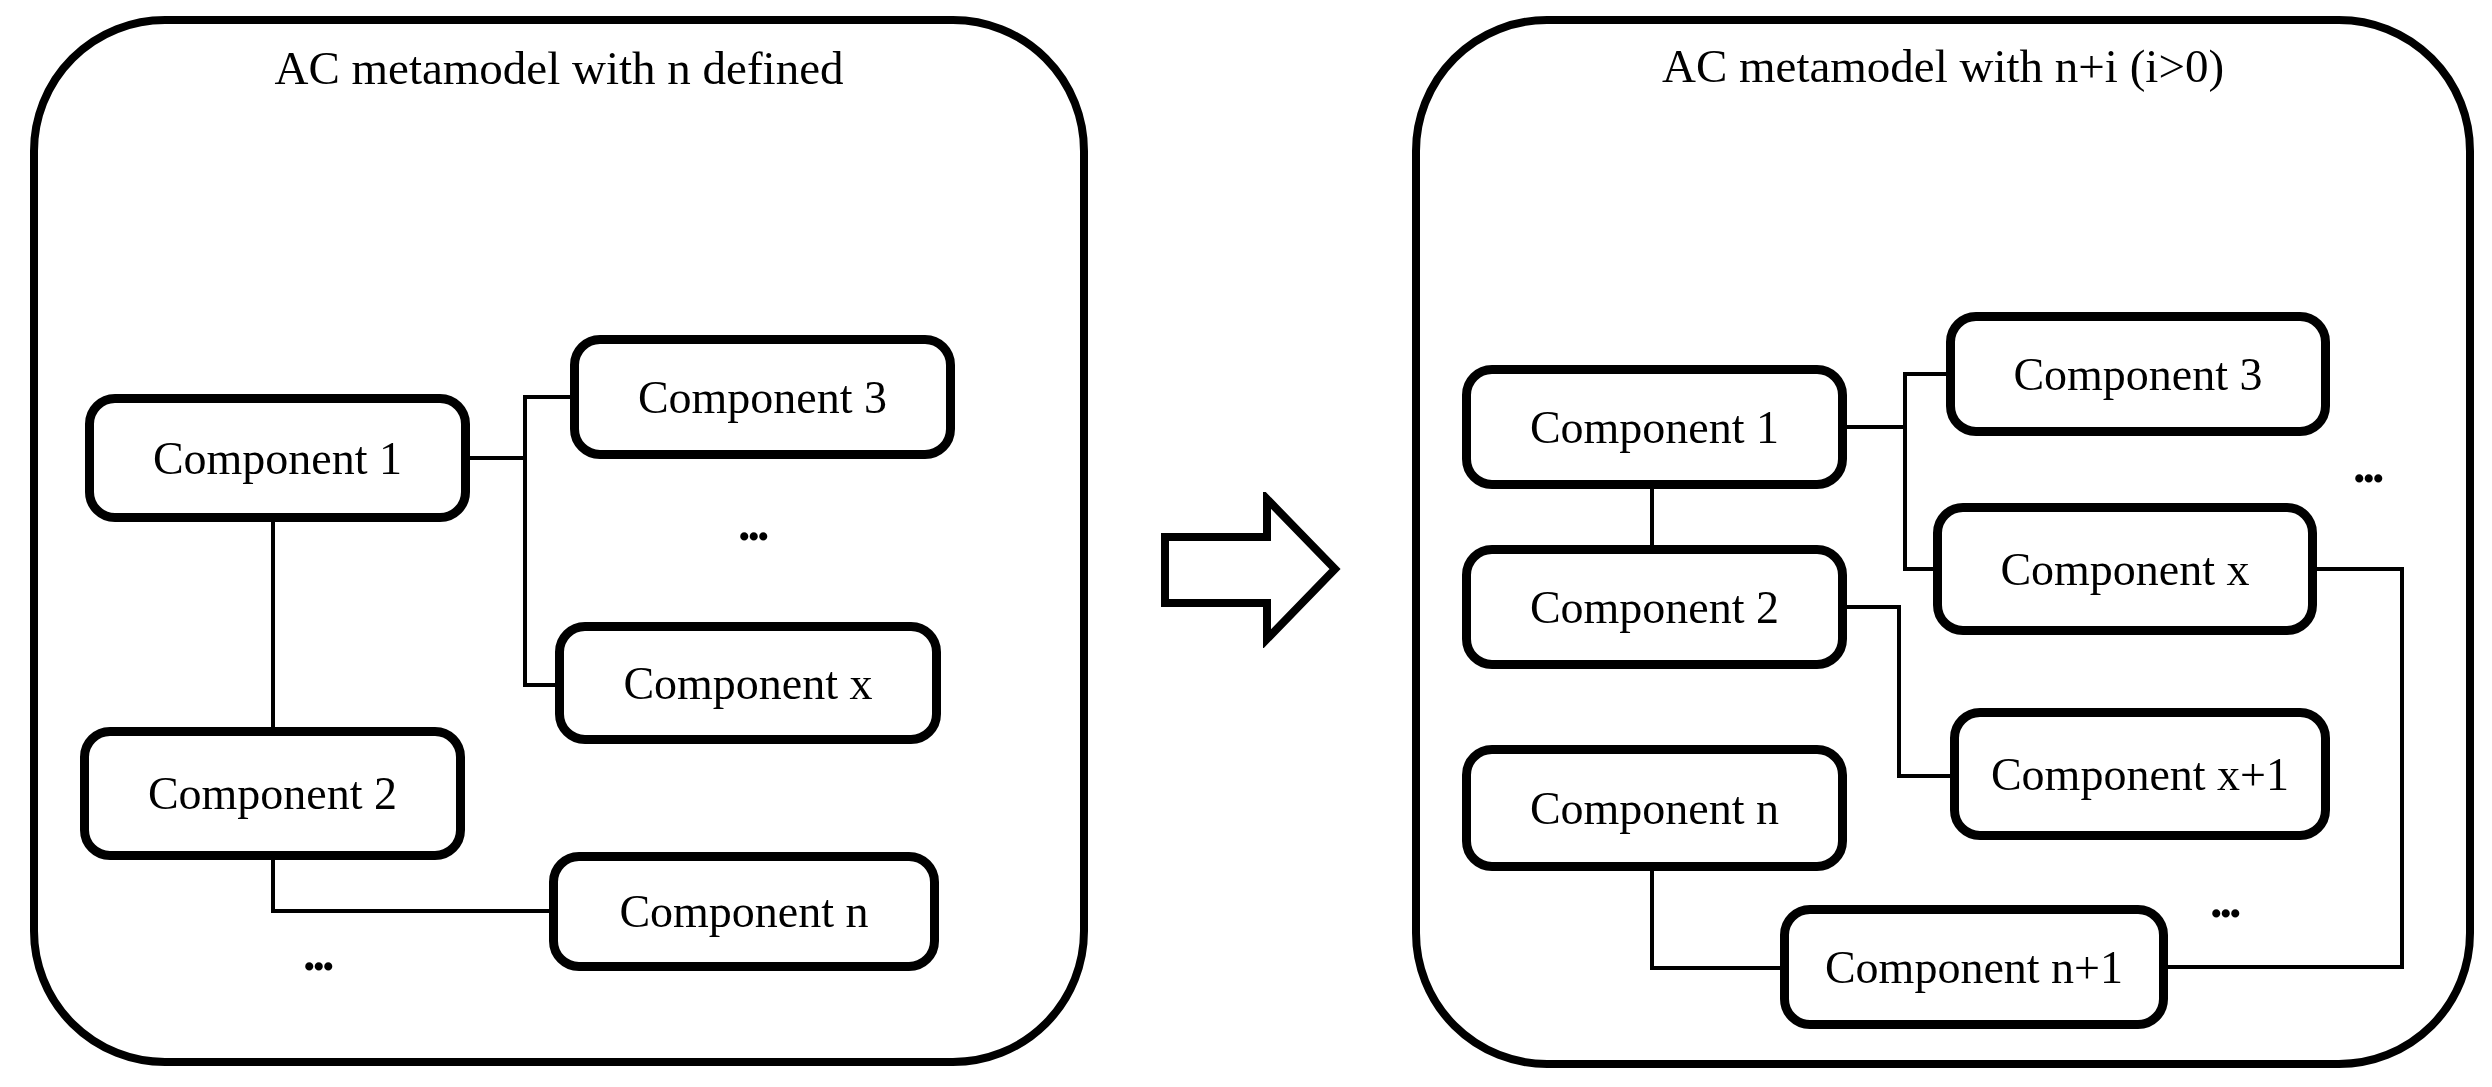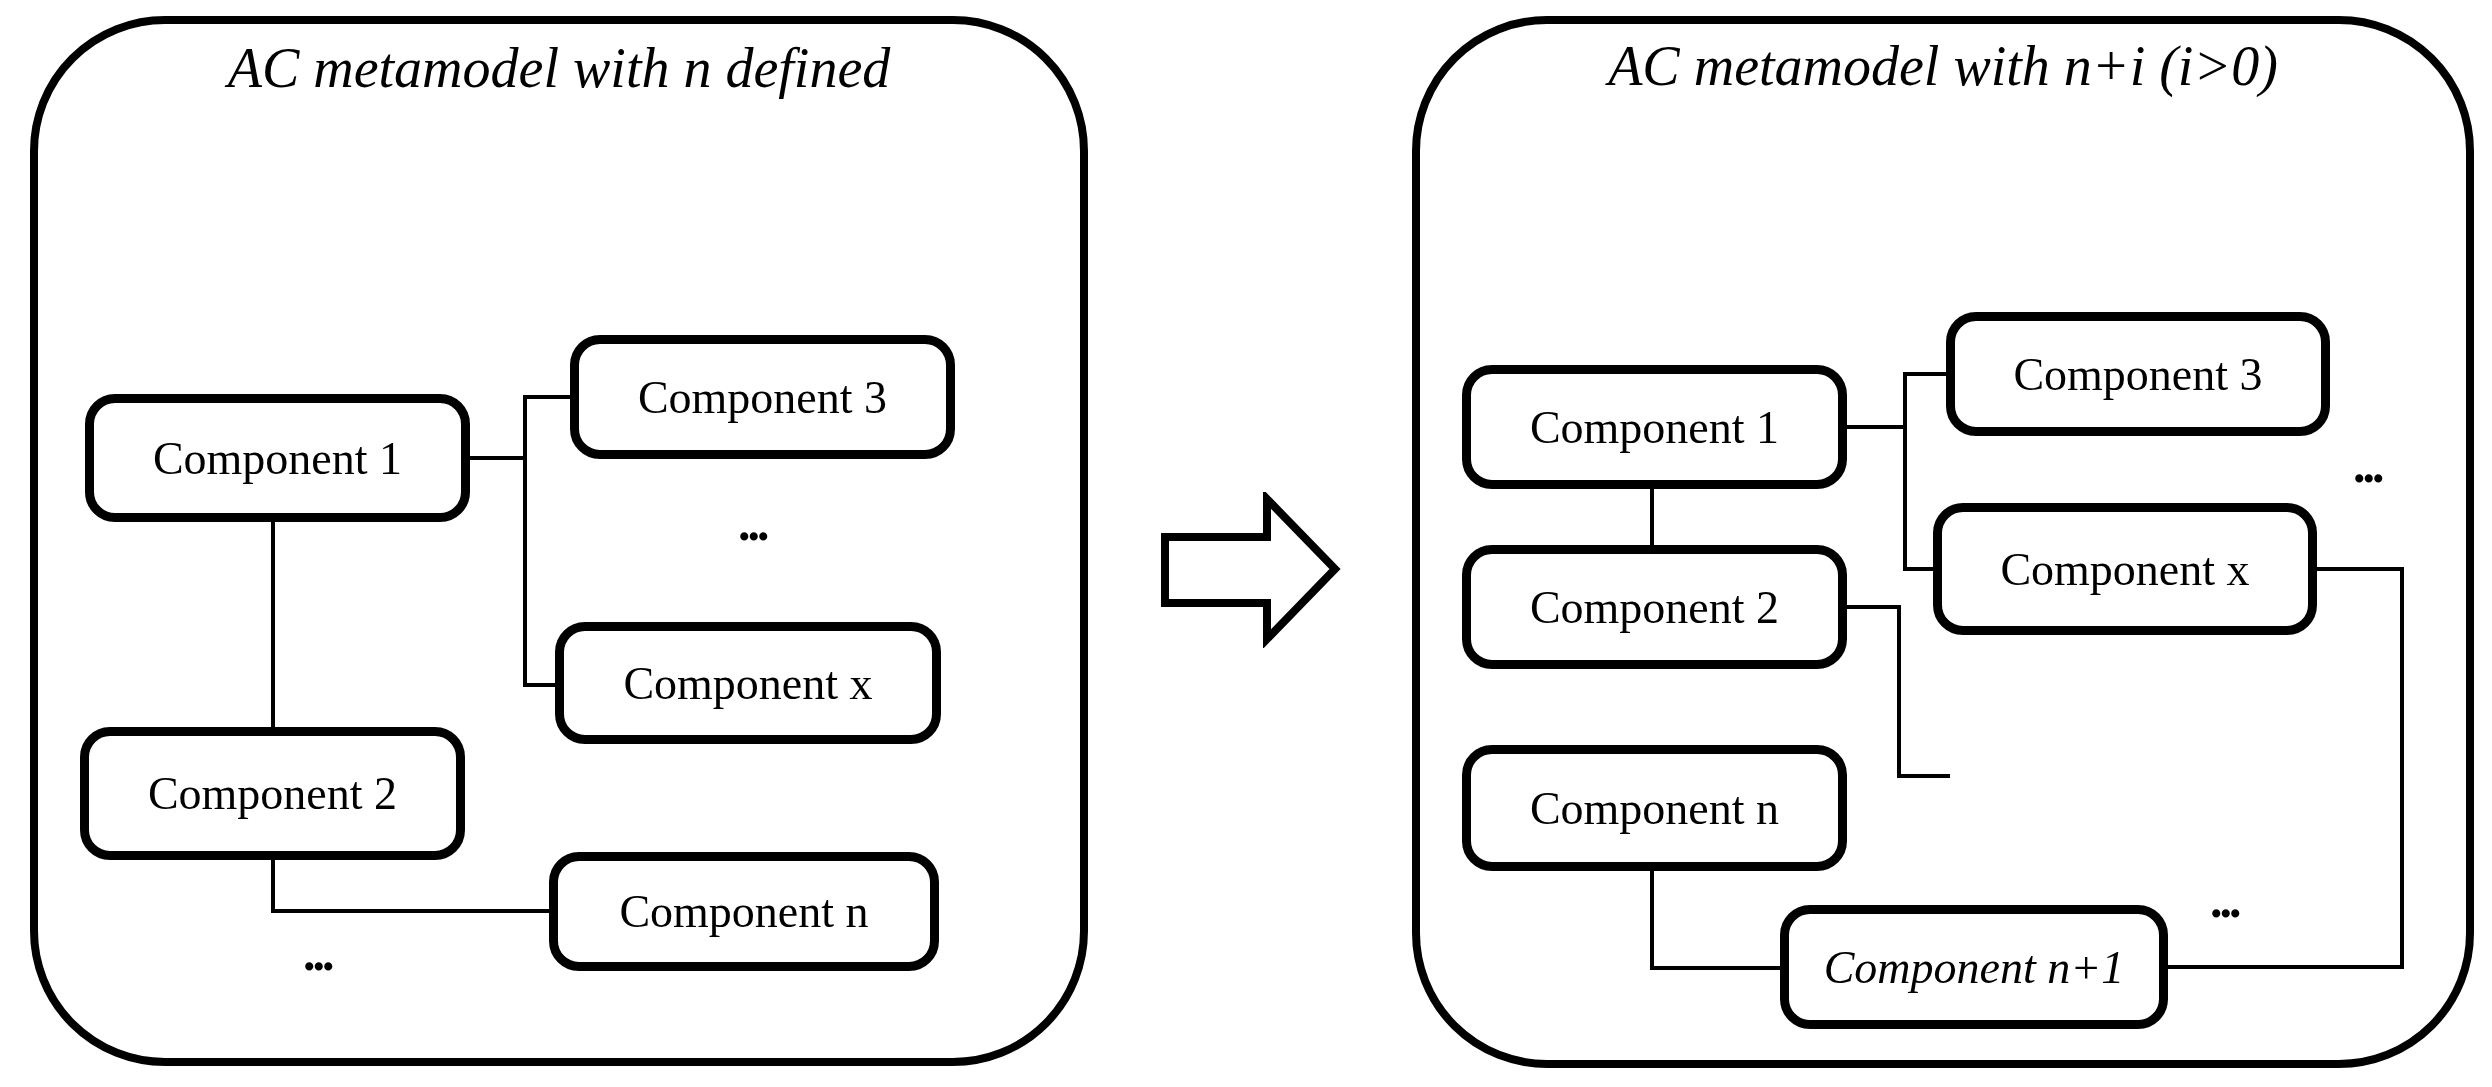--- a/index.html
+++ b/index.html
@@ -3,21 +3,21 @@
 <meta charset="utf-8">
 <style>
   html,body{margin:0;padding:0;background:#ffffff;}
   #canvas{position:relative;width:2492px;height:1087px;background:#ffffff;overflow:hidden;
           font-family:"Liberation Serif", serif;color:#000;}
 
   .panel{position:absolute;border:8px solid #000;border-radius:135px;background:#fff;box-sizing:border-box;}
   #panel-left{left:30px;top:16px;width:1058px;height:1050px;}
   #panel-right{left:1412px;top:16px;width:1062px;height:1052px;}
 
-  .title{position:absolute;text-align:center;font-size:56px;line-height:53px;font-style:italic;}
+  .title{position:absolute;text-align:center;font-size:47px;line-height:53px;}
   #title-left{left:30px;top:42px;width:1058px;}
   #title-right{left:1412px;top:40px;width:1062px;}
 
   .node{position:absolute;border:9px solid #000;border-radius:30px;background:#fff;
         display:flex;align-items:center;justify-content:center;
         font-size:46px;box-sizing:border-box;white-space:nowrap;}
 
   
   #l-c1{left:85px;top:394px;width:385px;height:128px;}
   #l-c2{left:80px;top:727px;width:385px;height:133px;}
@@ -25,21 +25,21 @@
   #l-cx{left:555px;top:622px;width:386px;height:122px;}
   #l-cn{left:549px;top:852px;width:390px;height:119px;}
 
   
   #r-c1{left:1462px;top:365px;width:385px;height:124px;}
   #r-c2{left:1462px;top:545px;width:385px;height:124px;}
   #r-cn{left:1462px;top:745px;width:385px;height:126px;}
   #r-c3{left:1946px;top:312px;width:384px;height:124px;}
   #r-cx{left:1933px;top:503px;width:384px;height:132px;}
   #r-cx1{left:1950px;top:708px;width:380px;height:132px;}
-  #r-cn1{left:1780px;top:905px;width:388px;height:124px;font-style:italic;}
+  #r-cn1{left:1780px;top:905px;width:388px;height:124px;}
 
   .line{position:absolute;background:#000;}
   
   #l-ln-c1c2{left:271px;top:522px;width:4px;height:205px;}
   #l-ln-c1j {left:470px;top:456px;width:57px;height:4px;}
   #l-ln-j   {left:523px;top:395px;width:4px;height:292px;}
   #l-ln-jc3 {left:523px;top:395px;width:47px;height:4px;}
   #l-ln-jcx {left:523px;top:683px;width:32px;height:4px;}
   #l-ln-c2v {left:271px;top:860px;width:4px;height:53px;}
   #l-ln-c2cn{left:271px;top:909px;width:278px;height:4px;}
@@ -114,18 +114,19 @@
   <div class="line" id="r-ln-cnh"></div>
   <div class="line" id="r-ln-cn1h"></div>
   <div class="line" id="r-ln-cxr"></div>
   <div class="line" id="r-ln-rv"></div>
 
   <div class="node" id="r-c1">Component 1</div>
   <div class="node" id="r-c2">Component 2</div>
   <div class="node" id="r-cn">Component n</div>
   <div class="node" id="r-c3">Component 3</div>
   <div class="node" id="r-cx">Component x</div>
+  <div class="node" id="r-cx1">Component x+1</div>
   <div class="node" id="r-cn1">Component n+1</div>
 
   <div class="dots" id="r-e1">...</div>
   <div class="dots" id="r-e2">...</div>
 
 </div>
 
 </body></html>

